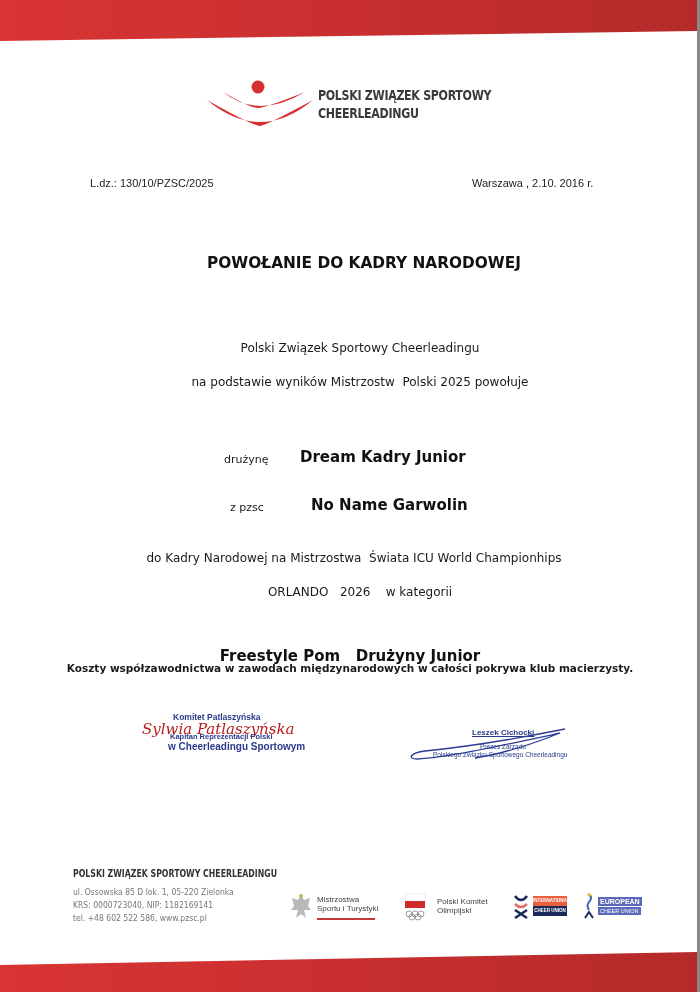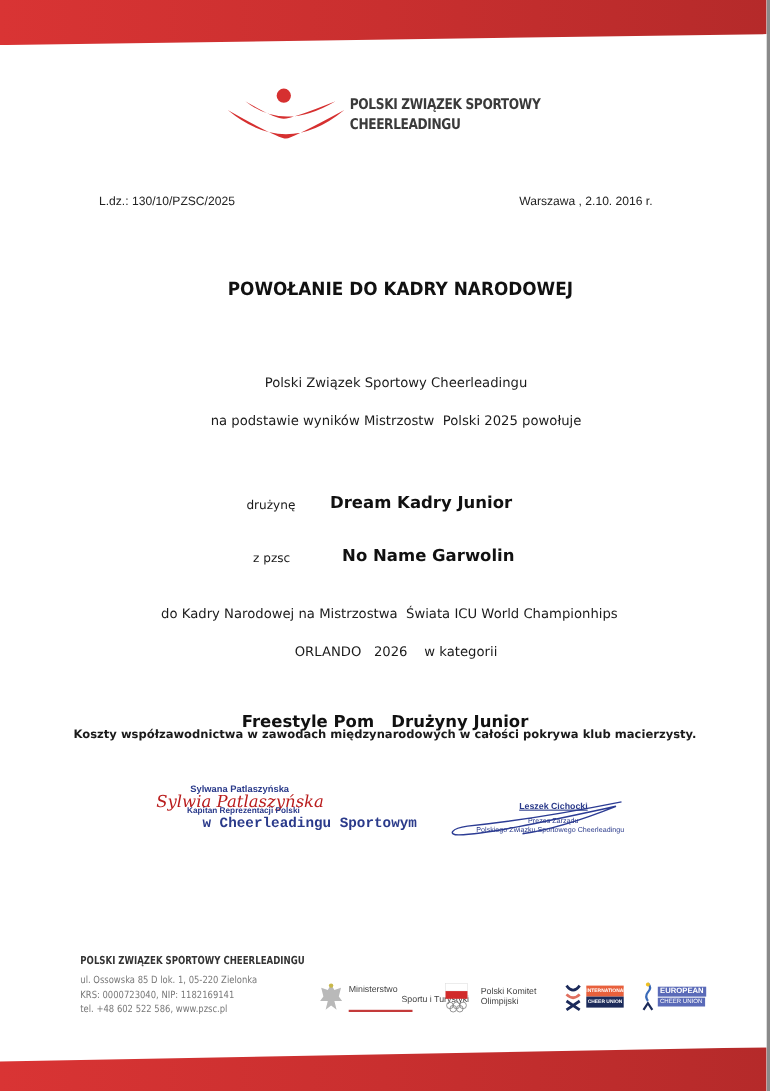--- a/index.html
+++ b/index.html
@@ -68,24 +68,24 @@
 <div class="lbl" style="left:230px; top:501px;">z  pzsc</div>
 <div class="val" style="left:311px; top:496px;">No Name Garwolin</div>
 
 <div class="center txt line5">do Kadry Narodowej na Mistrzostwa  Świata ICU World Championhips</div>
 <div class="center txt line6">ORLANDO   2026    w kategorii</div>
 
 <div class="center category">Freestyle Pom   Drużyny Junior</div>
 <div class="center costs">Koszty współzawodnictwa w zawodach międzynarodowych w całości pokrywa klub macierzysty.</div>
 
 <div class="sig" style="left:140px; top:712px; width:170px; height:50px;">
-  <div class="sig-text" style="left:33px; top:0px; font-size:8.5px;">Sylwana Patlaszyńska</div>
+  <div class="sig-text" style="left:33px; top:0px; font-size:8.5px;">Komitet Patlaszyńska</div>
   <div class="sig-text" style="left:2px; top:8px; font-family:'DejaVu Serif',serif; font-style:italic; font-weight:normal; font-size:15px; color:#b91c1c;">Sylwia Patlaszyńska</div>
   <div class="sig-text" style="left:30px; top:20px; font-size:7.5px;">Kapitan Reprezentacji Polski</div>
-  <div class="sig-text" style="left:44px; top:29px; font-size:13px;font-family:Liberation Mono, monospace;">w Cheerleadingu Sportowym</div>
+  <div class="sig-text" style="left:28px; top:29px; font-size:10px;">w Cheerleadingu Sportowym</div>
 </div>
 
 <div class="sig" style="left:405px; top:725px; width:180px; height:45px;">
   <svg style="position:absolute; left:0; top:0;" width="170" height="40" viewBox="0 0 170 40">
     <path d="M160 4 C120 12 60 22 20 26 C5 28 2 34 12 34 C40 33 90 22 155 8 C120 22 90 30 70 33" fill="none" stroke="#2c3c94" stroke-width="1.3"></path>
   </svg>
   <div class="sig-text" style="left:67px; top:3px; font-size:8px; text-decoration:underline;">Leszek Cichocki</div>
   <div class="sig-text" style="left:75px; top:18px; font-size:6.5px; font-weight:normal;">Prezes Zarządu</div>
   <div class="sig-text" style="left:28px; top:26px; font-size:6.5px; font-weight:normal;">Polskiego Związku Sportowego Cheerleadingu</div>
 </div>
@@ -93,22 +93,22 @@
 <div class="footer-org">POLSKI ZWIĄZEK SPORTOWY CHEERLEADINGU</div>
 <div class="footer-line" style="top:887px;">ul. Ossowska 85 D lok. 1, 05-220 Zielonka</div>
 <div class="footer-line" style="top:900px;">KRS: 0000723040, NIP: 1182169141</div>
 <div class="footer-line" style="top:913px;">tel. +48 602 522 586, www.pzsc.pl</div>
 
 <div class="partner" style="left:290px; top:890px; width:90px; height:34px;">
   <svg style="position:absolute; left:0; top:2px;" width="22" height="28" viewBox="0 0 22 28">
     <path d="M11 3 L14 8 L20 6 L18 14 L21 18 L14 18 L16 26 L11 22 L6 26 L8 18 L1 18 L4 14 L2 6 L8 8 Z" fill="#b9b9b9"></path>
     <circle cx="11" cy="4" r="2" fill="#c9b84a"></circle>
   </svg>
-  <div class="p-text" style="left:27px; top:5px;">Ministerstwo</div>
-  <div class="p-text" style="left:27px; top:14px;margin-left:48px;">Sportu i Turystyki</div>
+  <div class="p-text" style="left:27px; top:5px;">Mistrzostwa</div>
+  <div class="p-text" style="left:27px; top:14px;">Sportu i Turystyki</div>
   <div style="position:absolute; left:27px; top:28px; width:58px; height:2px; background:#c43a3a;"></div>
 </div>
 
 <div class="partner" style="left:403px; top:893px; width:80px; height:30px;">
   <svg style="position:absolute; left:0; top:0;" width="24" height="28" viewBox="0 0 24 28">
     <rect x="2" y="1" width="20" height="7" fill="#ffffff" stroke="#ddd" stroke-width="0.5"></rect>
     <rect x="2" y="8" width="20" height="7" fill="#d12a2a"></rect>
     <circle cx="6" cy="21" r="3" fill="none" stroke="#888" stroke-width="0.8"></circle>
     <circle cx="12" cy="21" r="3" fill="none" stroke="#888" stroke-width="0.8"></circle>
     <circle cx="18" cy="21" r="3" fill="none" stroke="#888" stroke-width="0.8"></circle>

